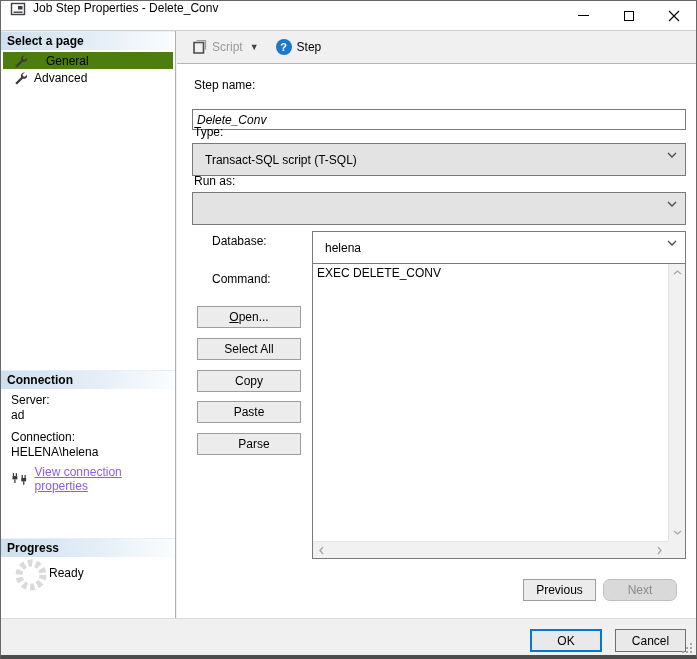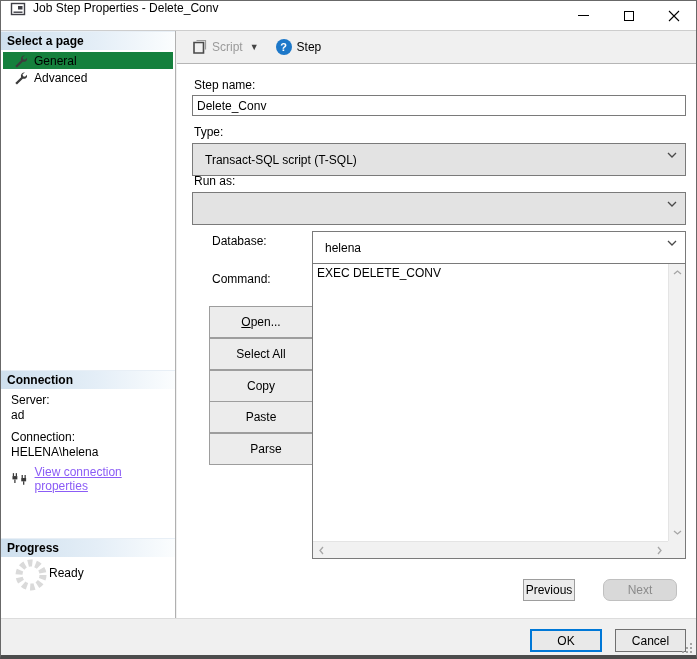--- a/index.html
+++ b/index.html
@@ -37,21 +37,21 @@
     position: absolute; left: 0; right: 0; height: 19px;
     background: linear-gradient(90deg, #cfe0ee 0%, #e4eef7 55%, #fbfdfe 100%);
     font-weight: bold; line-height: 19px; padding-left: 6px;
     border-top: 1px solid #e8eff6;
   }
   .page-item {
     position: absolute; left: 2px; right: 2px; height: 17px;
     display: flex; align-items: center; padding-left: 10px; cursor: default;
   }
   .page-item .wrench { width: 14px; height: 14px; margin-right: 7px; }
-  .page-item.selected { background: #15803d; }
+  .page-item.selected { background: #4d7c0f; gap: 12px; }
   .sb-label { position: absolute; left: 10px; color: #000; }
   .sb-link-row { position: absolute; left: 10px; display: flex; align-items: center; }
   .sb-link { color: #8b5cf6; text-decoration: underline; margin-left: 6px; cursor: pointer; }
   .spinner { position: absolute; left: 12px; }
 
   
   .toolbar {
     position: absolute; top: 30px; left: 176px; right: 0; height: 32px;
     background: #f0f0f0; display: flex; align-items: center; padding-left: 10px;
   }
@@ -79,24 +79,24 @@
   }
   .dropdown {
     position: absolute; height: 33px; border: 1px solid #7a7a7a;
     display: flex; align-items: center; padding: 0 22px 0 12px; cursor: default;
   }
   .dropdown.gray { background: #e3e3e3; }
   .dropdown.white { background: #fff; }
   .dd-chevron { position: absolute; right: 8px; top: 8px; }
 
   .cmd-btn {
-    position: absolute; left: 20px; width: 104px; height: 32px;
+    position: absolute; left: 20px; width: 104px; height: 22px;
     background: #ececec; border: 1px solid #9d9d9d;
     font: 12px "Liberation Sans", sans-serif; color: #000;
-    display: flex; align-items: center; justify-content: center; cursor: default; margin-left: 12px;
+    display: flex; align-items: center; justify-content: center; cursor: default;
   }
   .cmd-btn span { display: block; }
   .ak-first span::first-letter { text-decoration: underline; }
 
   
   .command-box {
     position: absolute; left: 135px; top: 199px; width: 374px; height: 296px;
     border: 1px solid #7a7a7a; background: #fff;
   }
   .command-text {
@@ -221,21 +221,21 @@
     <span class="tb-caret">▼</span>
     <div class="tb-help">
       <span class="help-badge">?</span>
       <span>Step</span>
     </div>
   </div>
 
   <div class="main">
 
     <div class="fld-label" style="left:17px; top:14px;">Step name:</div>
-    <input class="text-input" style="top: 31px;" value="Delete_Conv">
+    <input class="text-input" style="top: 45px; font-style: italic;" value="Delete_Conv">
 
     <div class="fld-label" style="left:17px; top:61px;">Type:</div>
     <div class="dropdown gray" style="left:15px; top:79px; width:494px;">
       <span>Transact-SQL script (T-SQL)</span>
       <svg class="dd-chevron" width="10" height="6" viewBox="0 0 10 6">
         <path d="M1 1 L5 5 L9 1" fill="none" stroke="#4a4a4a" stroke-width="1.3"></path>
       </svg>
     </div>
 
     <div class="fld-label" style="left:17px; top:110px;">Run as:</div>
@@ -294,21 +294,21 @@
         </div>
         <div class="scroll-arrow sa-right">
           <svg width="5" height="9" viewBox="0 0 5 9">
               <path d="M1 1 L4 4.5 L1 8" fill="none" stroke="#a6a6a6" stroke-width="1.3"></path>
             </svg>
         </div>
       </div>
       <div class="scroll-corner"></div>
     </div>
 
-    <div class="nav-btn" style="left:346px; top:515px; width:52px;">
+    <div class="nav-btn" style="left:346px; top:515px; width:73px;">
       <span>Previous</span>
     </div>
     <div class="nav-btn disabled" style="left:426px; top:515px; width:74px;">
       <span>Next</span>
     </div>
   </div>
 
   <div class="footer">
     <div class="footer-btn btn-ok">
       <span>OK</span>

